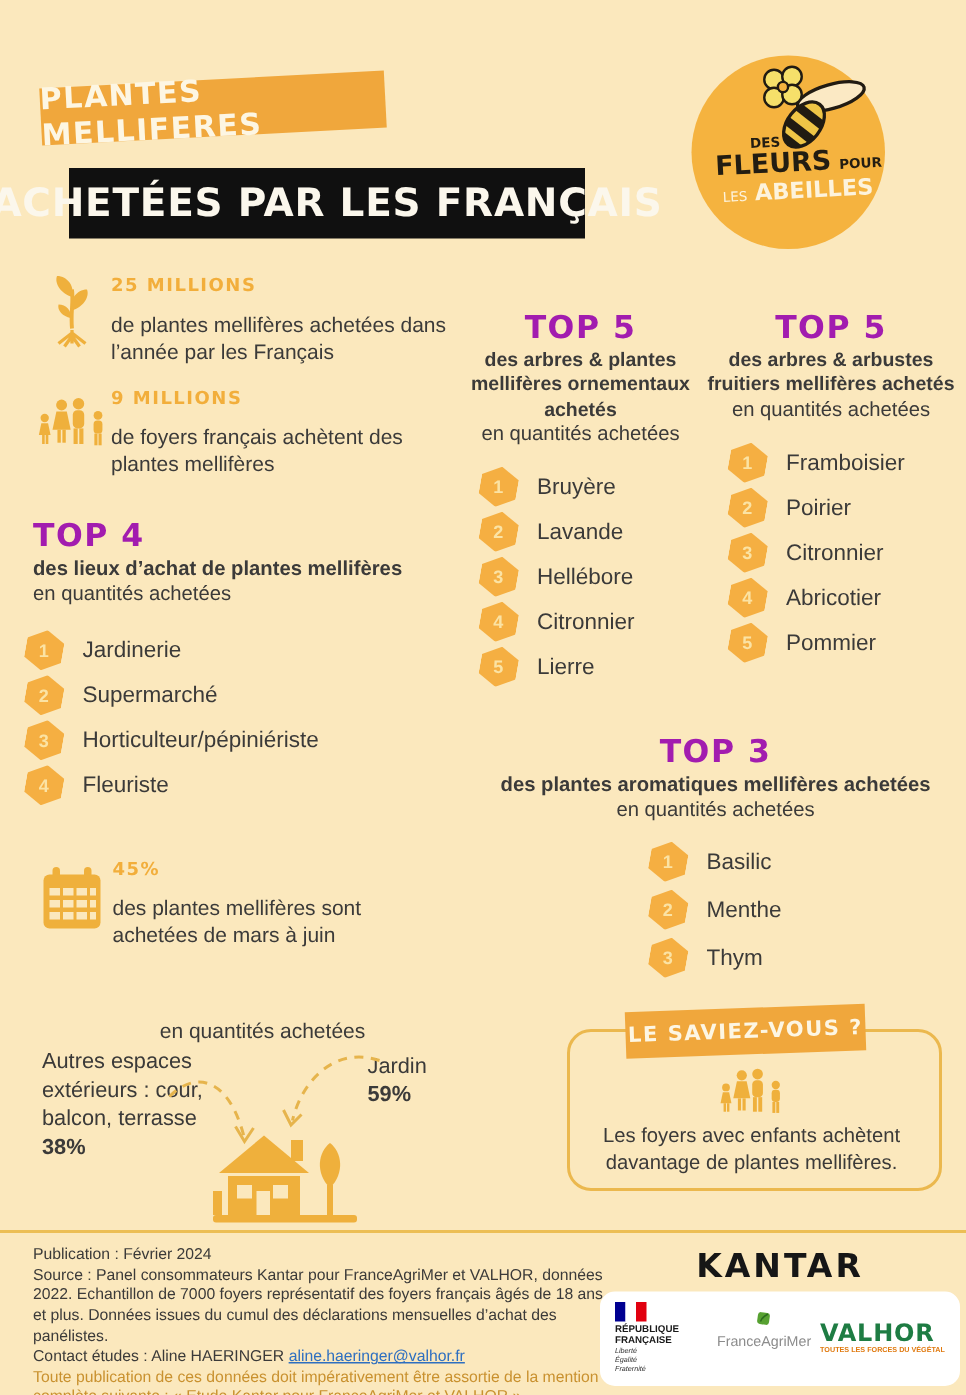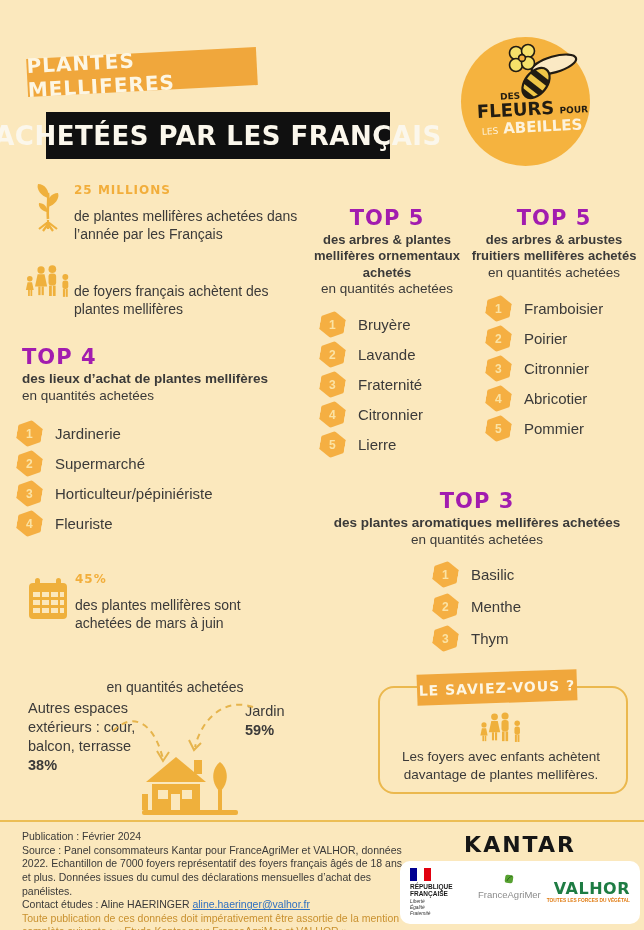--- a/index.html
+++ b/index.html
@@ -106,21 +106,21 @@
     padding:0 10px;box-sizing:border-box;
   }
   .rf-block{width:62px;line-height:1;}
   .rf-flag{display:flex;width:21px;height:13px;margin-bottom:2px;}
   .rf-flag span{flex:1;}
   .rf-name{font-size:6.5px;font-weight:bold;color:#1A1A1A;white-space:pre-line;line-height:1.15;}
   .rf-motto{font-size:4.8px;font-style:italic;color:#333;white-space:pre-line;margin-top:2px;line-height:1.25;}
   .fam-block{position:relative;text-align:center;}
   .fam-text{font-size:9.5px;color:#8C8C8C;}
   .fam-sprig{position:absolute;left:50%;top:-11px;transform:translateX(-50%);}
-  .valhor-block{text-align:right;line-height:1;}
+  .valhor-block{text-align:left;line-height:1;}
   .valhor-name{font-size:16px;font-weight:bold;color:#1E7C43;letter-spacing:.5px;
     font-family:"DejaVu Sans",sans-serif;}
   .valhor-tag{font-size:4.8px;font-weight:bold;color:#E07A10;margin-top:2px;}
 
   .arrows{position:absolute;left:105px;top:697px;}
   .house{position:absolute;left:138px;top:748px;}
 </style>
 </head>
 <body>
 
@@ -191,20 +191,21 @@
     <rect x="35.6" y="24" width="3.2" height="12"></rect>
     <circle cx="9" cy="16" r="3.2"></circle>
     <path d="M6.4 20 L11.6 20 L13.5 29 L4.5 29 Z"></path>
     <rect x="7" y="29" width="2" height="7"></rect>
     <rect x="9.8" y="29" width="2" height="7"></rect>
     <circle cx="50" cy="14" r="3.4"></circle>
     <rect x="46.6" y="18" width="6.8" height="10" rx="2.8"></rect>
     <rect x="47.2" y="28" width="2.4" height="9"></rect>
     <rect x="50.4" y="28" width="2.4" height="9"></rect>
   </svg>
+  <div class="stat-value" style="left:74px;top:258px">9 MILLIONS</div>
   <div class="stat-desc" style="left:74px;top:282px;width:230px">de foyers français achètent des plantes mellifères</div>
 
   <div class="top-col centered" style="left:302px;top:206px;width:170px">
     <div class="top-title">TOP 5</div>
     <div class="top-sub">des arbres &amp; plantes mellifères ornementaux achetés</div>
     <div class="top-measure">en quantités achetées</div>
     <div style="margin-top:12px;padding-left:18px">
       <div class="trow">
         <span class="hex">
             <i>1</i>
@@ -214,21 +215,21 @@
       <div class="trow">
         <span class="hex">
             <i>2</i>
           </span>
         <span class="tlabel">Lavande</span>
       </div>
       <div class="trow">
         <span class="hex">
             <i>3</i>
           </span>
-        <span class="tlabel">Fraternité</span>
+        <span class="tlabel">Hellébore</span>
       </div>
       <div class="trow">
         <span class="hex">
             <i>4</i>
           </span>
         <span class="tlabel">Citronnier</span>
       </div>
       <div class="trow">
         <span class="hex">
             <i>5</i>

